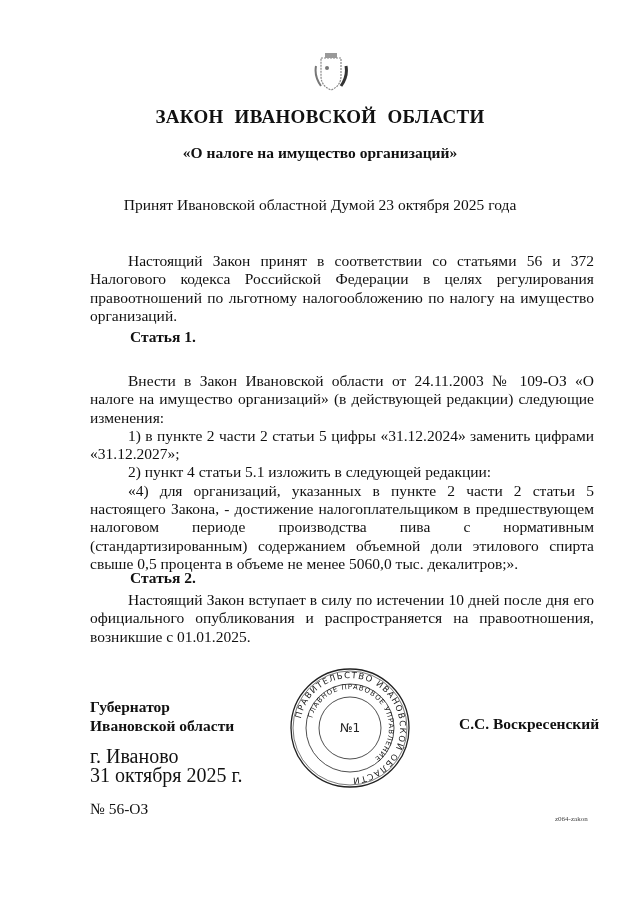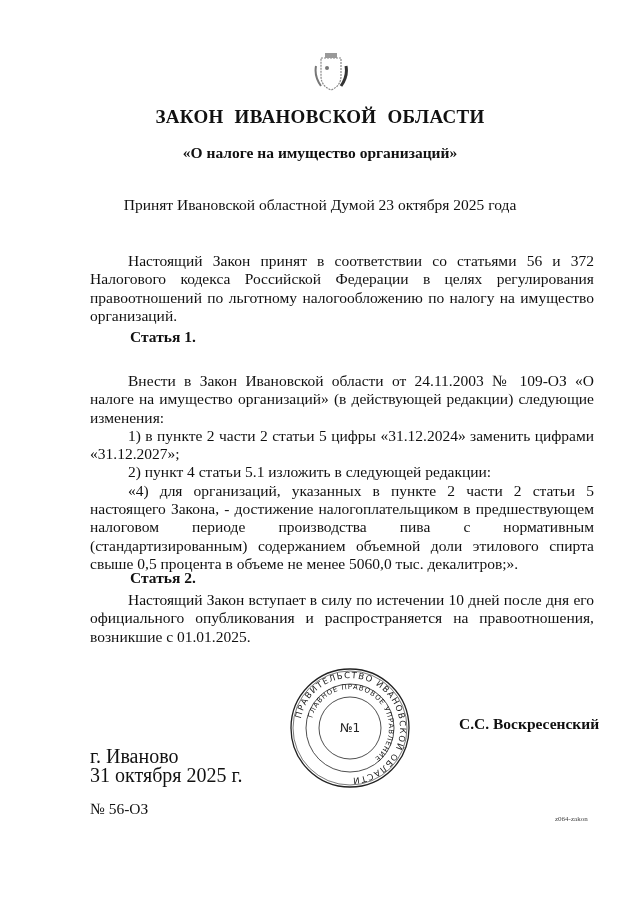--- a/index.html
+++ b/index.html
@@ -57,20 +57,22 @@
     <p>«4) для организаций, указанных в пункте 2 части 2 статьи 5 настоящего Закона, - достижение налогоплательщиком в предшествующем налоговом периоде производства пива с нормативным (стандартизированным) содержанием объемной доли этилового спирта свыше 0,5 процента в объеме не менее 5060,0 тыс. декалитров;».</p>
   </div>
 
   <div class="heading" style="top:557px;">Статья 2.</div>
 
   <div class="para" style="top:591px;">
     <p>Настоящий Закон вступает в силу по истечении 10 дней после дня его официального опубликования и распространяется на правоотношения, возникшие с 01.01.2025.</p>
   </div>
 
   <div class="sig-left">
+    <div>Губернатор</div>
+    <div>Ивановской области</div>
   </div>
 
   <svg class="stamp" viewBox="0 0 124 124">
     <defs>
       <path id="outerArc" d="M62,62 m-50,0 a50,50 0 1,1 100,0 a50,50 0 1,1 -100,0"></path>
       <path id="innerArc" d="M62,62 m-39,0 a39,39 0 1,1 78,0 a39,39 0 1,1 -78,0"></path>
     </defs>
     <circle cx="62" cy="62" r="59" fill="none" stroke="#222" stroke-width="1.3"></circle>
     <circle cx="62" cy="62" r="57" fill="none" stroke="#222" stroke-width="0.6"></circle>
     <circle cx="62" cy="62" r="44" fill="none" stroke="#222" stroke-width="0.8"></circle>

